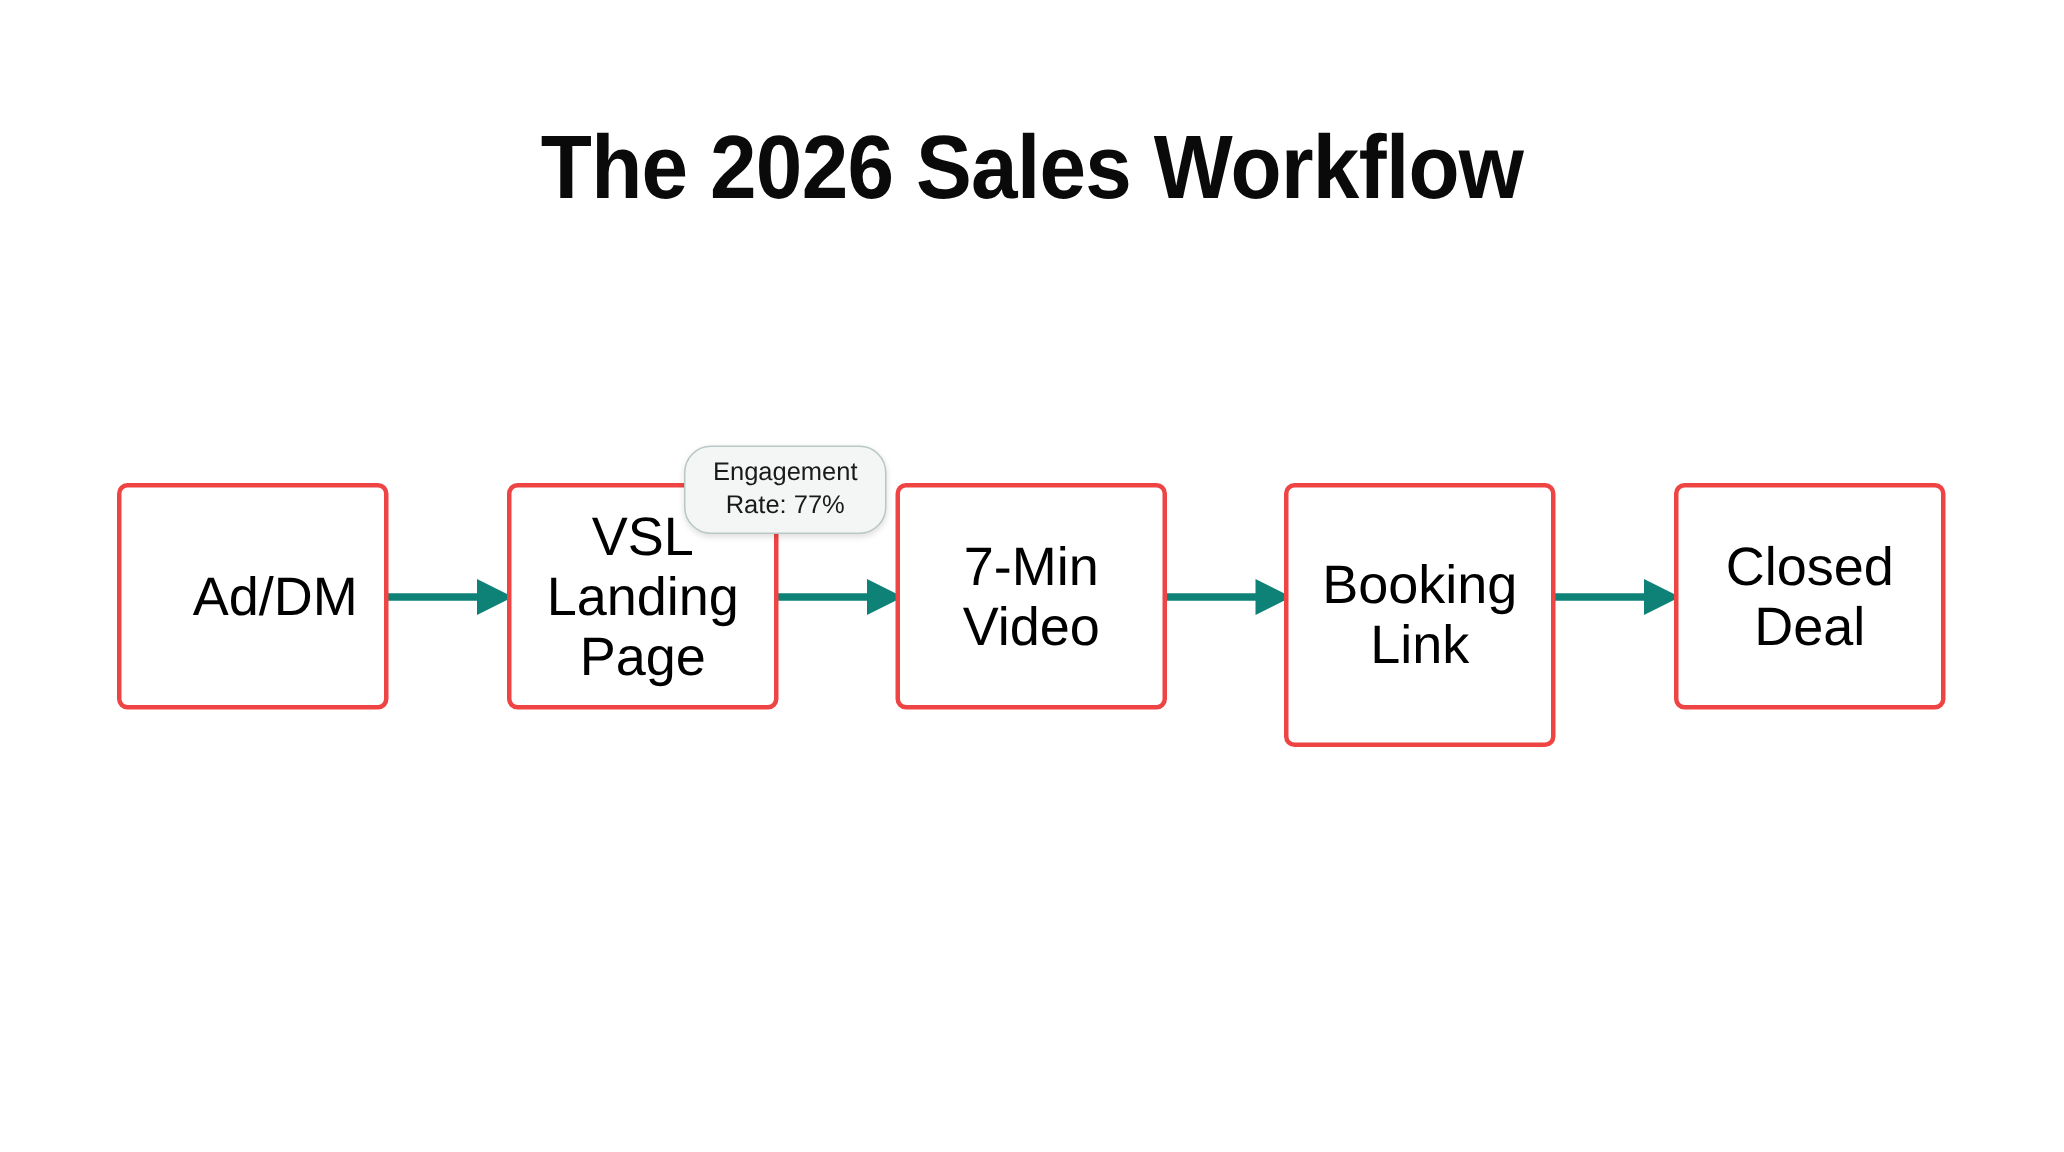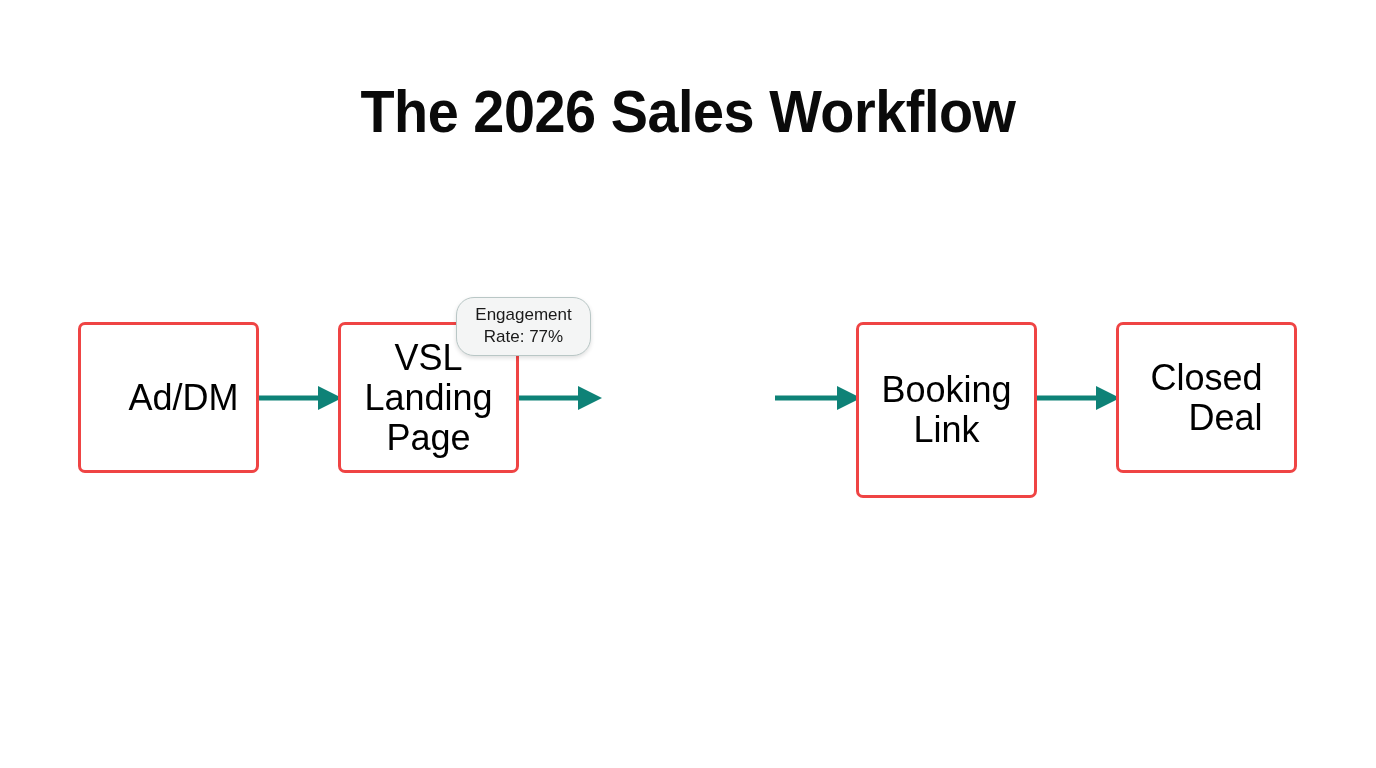--- a/index.html
+++ b/index.html
@@ -63,21 +63,21 @@
   .node .node-label {
     display: block;
     padding: 0 6px;
     white-space: pre-line;
   }
 
   #node-ad-dm      { left: 78px;   top: 322px; width: 181px; height: 151px; padding-left: 30px; }
   #node-vsl        { left: 338px;  top: 322px; width: 181px; height: 151px; }
   #node-video      { left: 597px;  top: 322px; width: 181px; height: 151px; }
   #node-booking    { left: 856px;  top: 322px; width: 181px; height: 176px; }
-  #node-closed     { left: 1116px; top: 322px; width: 181px; height: 151px; text-align: right; }
+  #node-closed     { left: 1116px; top: 322px; width: 181px; height: 151px; }
 
   
   .connector {
     position: absolute;
     top: 382px;
     height: 32px;
     z-index: 1;
   }
   .connector svg { display: block; }
 
@@ -144,20 +144,24 @@
   <div class="node" id="node-ad-dm">
     <span class="node-label">Ad/DM</span>
   </div>
 
   <div class="node" id="node-vsl">
     <span class="node-label">VSL
 Landing
 Page</span>
   </div>
 
+  <div class="node" id="node-video">
+    <span class="node-label">7-Min
+Video</span>
+  </div>
 
   <div class="node" id="node-booking">
     <span class="node-label">Booking
 Link</span>
   </div>
 
   <div class="node" id="node-closed">
     <span class="node-label">Closed
 Deal</span>
   </div>

